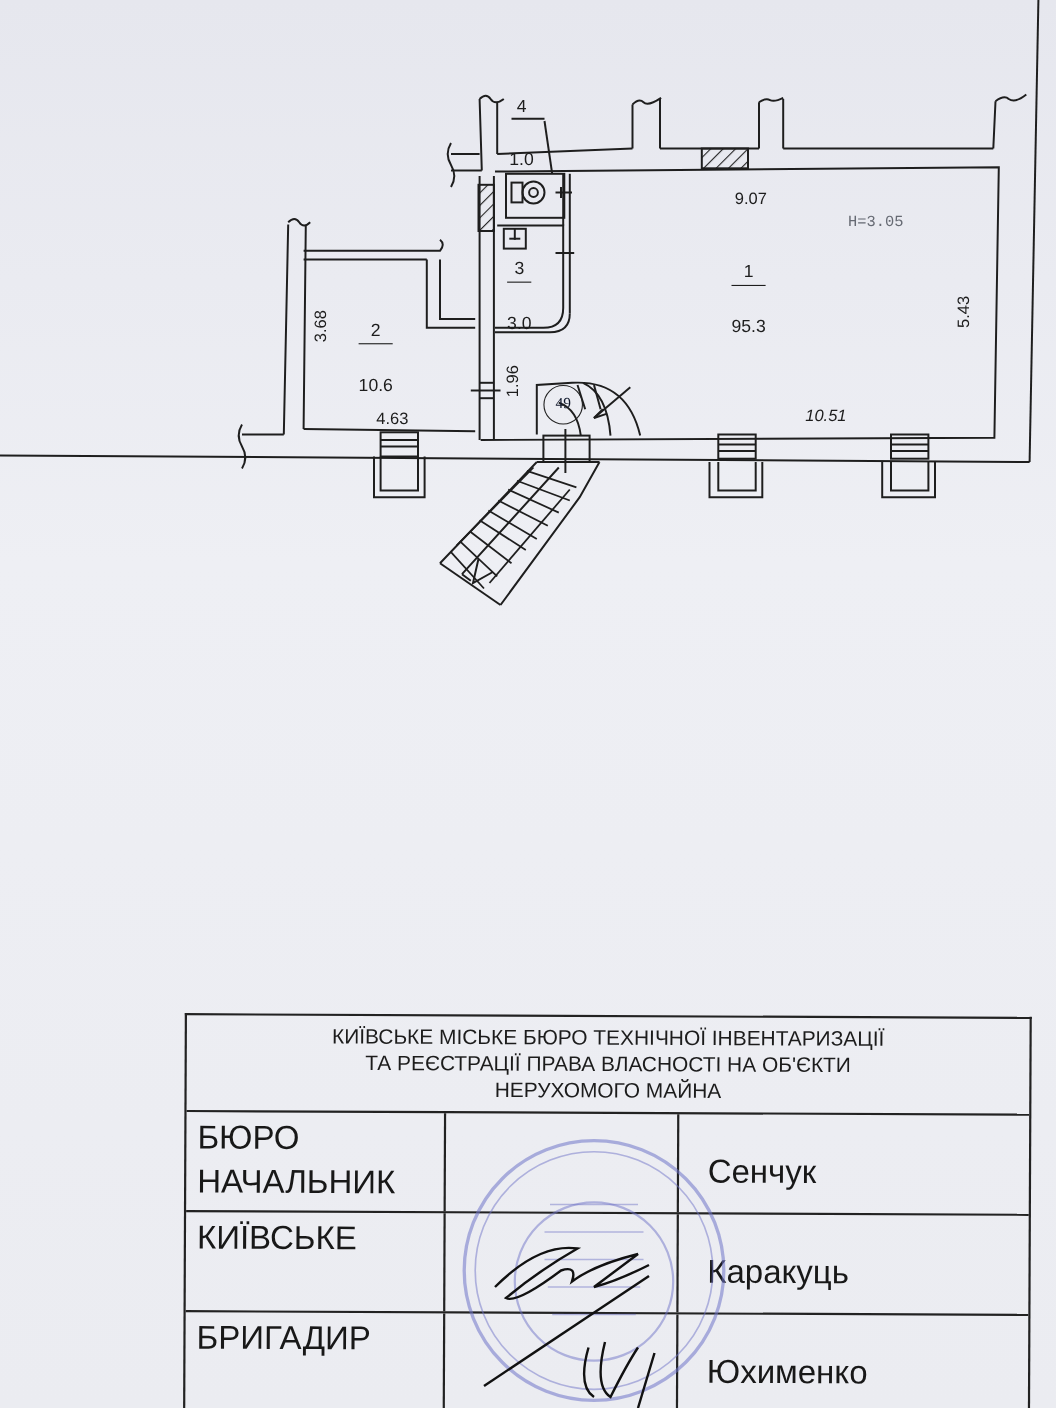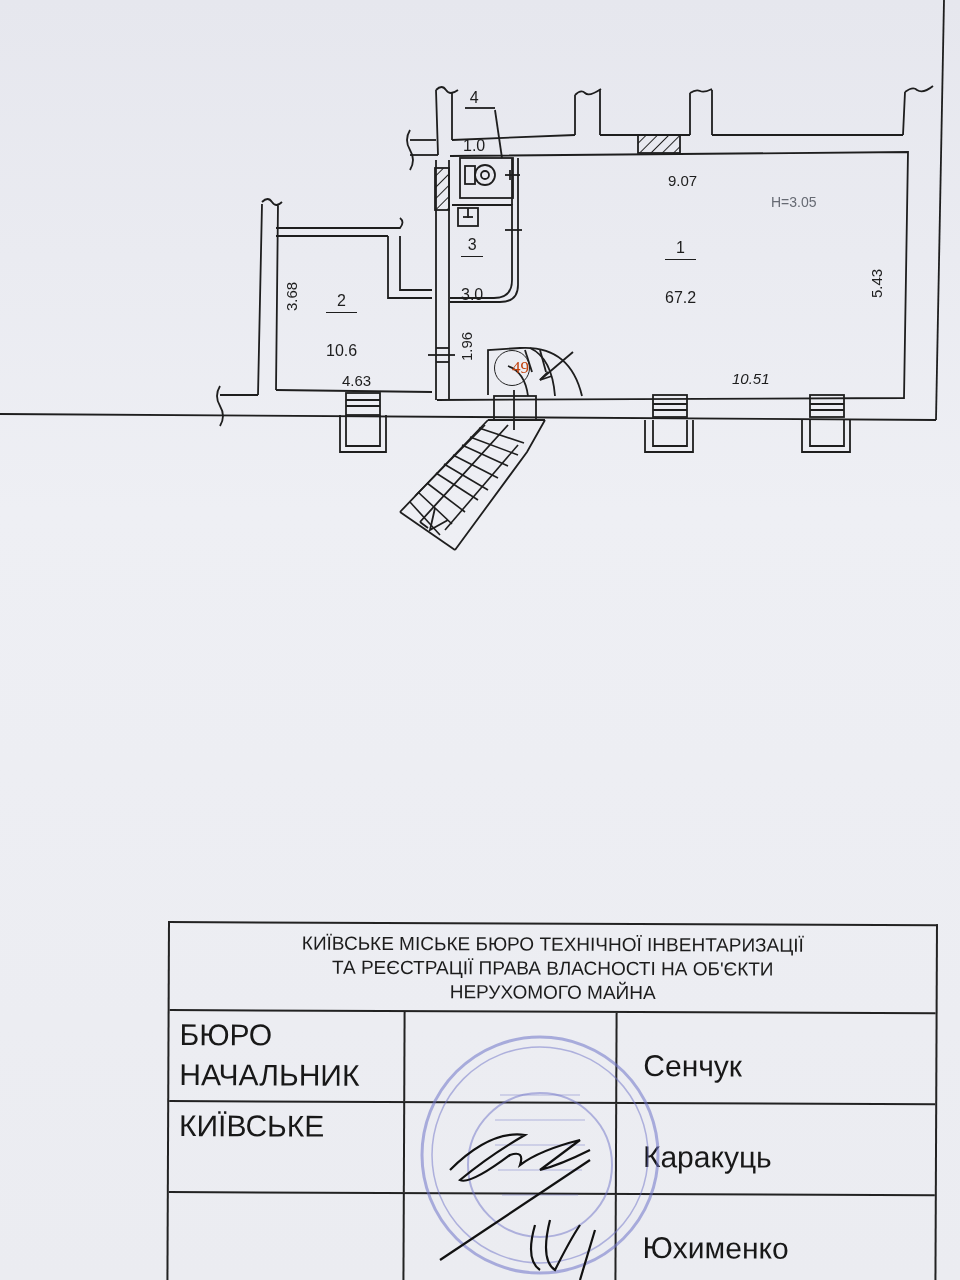--- a/index.html
+++ b/index.html
@@ -12,24 +12,24 @@
   .page-bg {
     position:absolute; inset:0;
     background: linear-gradient(180deg,#e6e7ee 0%,#eeeff4 40%,#ebecf1 100%);
   }
   svg.plan { position:absolute; left:0; top:0; }
   .lbl { position:absolute; font-size:15px; color:#1d1d1d; white-space:nowrap; }
   .lbl.rot { transform:rotate(-90deg); transform-origin:center; }
   .room { position:absolute; text-align:center; font-size:16px; line-height:1; color:#1d1d1d; }
   .room .num { display:block; padding:0 6px 3px; border-bottom:1.5px solid #1d1d1d; }
   .room .area { display:block; padding-top:3px;margin-top:27px; }
-  .height-lbl { position:absolute; font-size:14px; color:#666a73; }
+  .height-lbl { position:absolute; font-size:14px; color:#666a73;font-family:Liberation Mono, monospace; }
   .mark49 {
     position:absolute; width:34px; height:34px; border:1.5px solid #222; border-radius:50%;
-    font-size:17px; display:flex; align-items:center; justify-content:flex-end; color:#c2410c;
+    font-size:14px; display:flex; align-items:center; justify-content:center; color:#0f172a;
     font-family:"Liberation Serif", serif;
   }
 
   
   .title-block {
     position:absolute; left:168px; top:921px; width:766px; height:370px;
     border:2px solid #222; border-bottom:none; transform:rotate(0.25deg);
     transform-origin:left top;
   }
   .org {
@@ -161,21 +161,21 @@
     <line x1="470" y1="437" x2="518" y2="455"></line>
     <line x1="479" y1="428" x2="524" y2="443"></line>
     <line x1="415" y1="496" x2="485" y2="425"></line>
     <line x1="445" y1="530" x2="518" y2="445"></line>
   </g>
   <path d="M435 508 L430 530 L448 520"></path>
 </svg>
 
 <div class="room" style="left:665px;top:240px;">
   <span class="num">1</span>
-  <span class="area">67.2</span>
+  <span class="area">95.3</span>
 </div>
 <div class="room" style="left:326px;top:293px;">
   <span class="num">2</span>
   <span class="area">10.6</span>
 </div>
 <div class="room" style="left:461px;top:237px;">
   <span class="num">3</span>
   <span class="area">3.0</span>
 </div>
 <div class="room" style="left:463px;top:90px;">
@@ -210,20 +210,21 @@
   </div>
   <div class="row">
     <div class="role">
       <div>КИЇВСЬКЕ</div>
     </div>
     <div class="sign"></div>
     <div class="name">Каракуць</div>
   </div>
   <div class="row">
     <div class="role">
+      <div>БРИГАДИР</div>
     </div>
     <div class="sign"></div>
     <div class="name">Юхименко</div>
   </div>
 </div>
 
 <svg class="stamp" width="260" height="260" viewBox="0 0 260 260" fill="none">
   <circle cx="130" cy="130" r="118" stroke="#7074c8" stroke-width="3" opacity="0.55"></circle>
   <circle cx="130" cy="130" r="108" stroke="#7074c8" stroke-width="1.5" opacity="0.5"></circle>
   <circle cx="130" cy="140" r="72" stroke="#7074c8" stroke-width="2" opacity="0.5"></circle>

